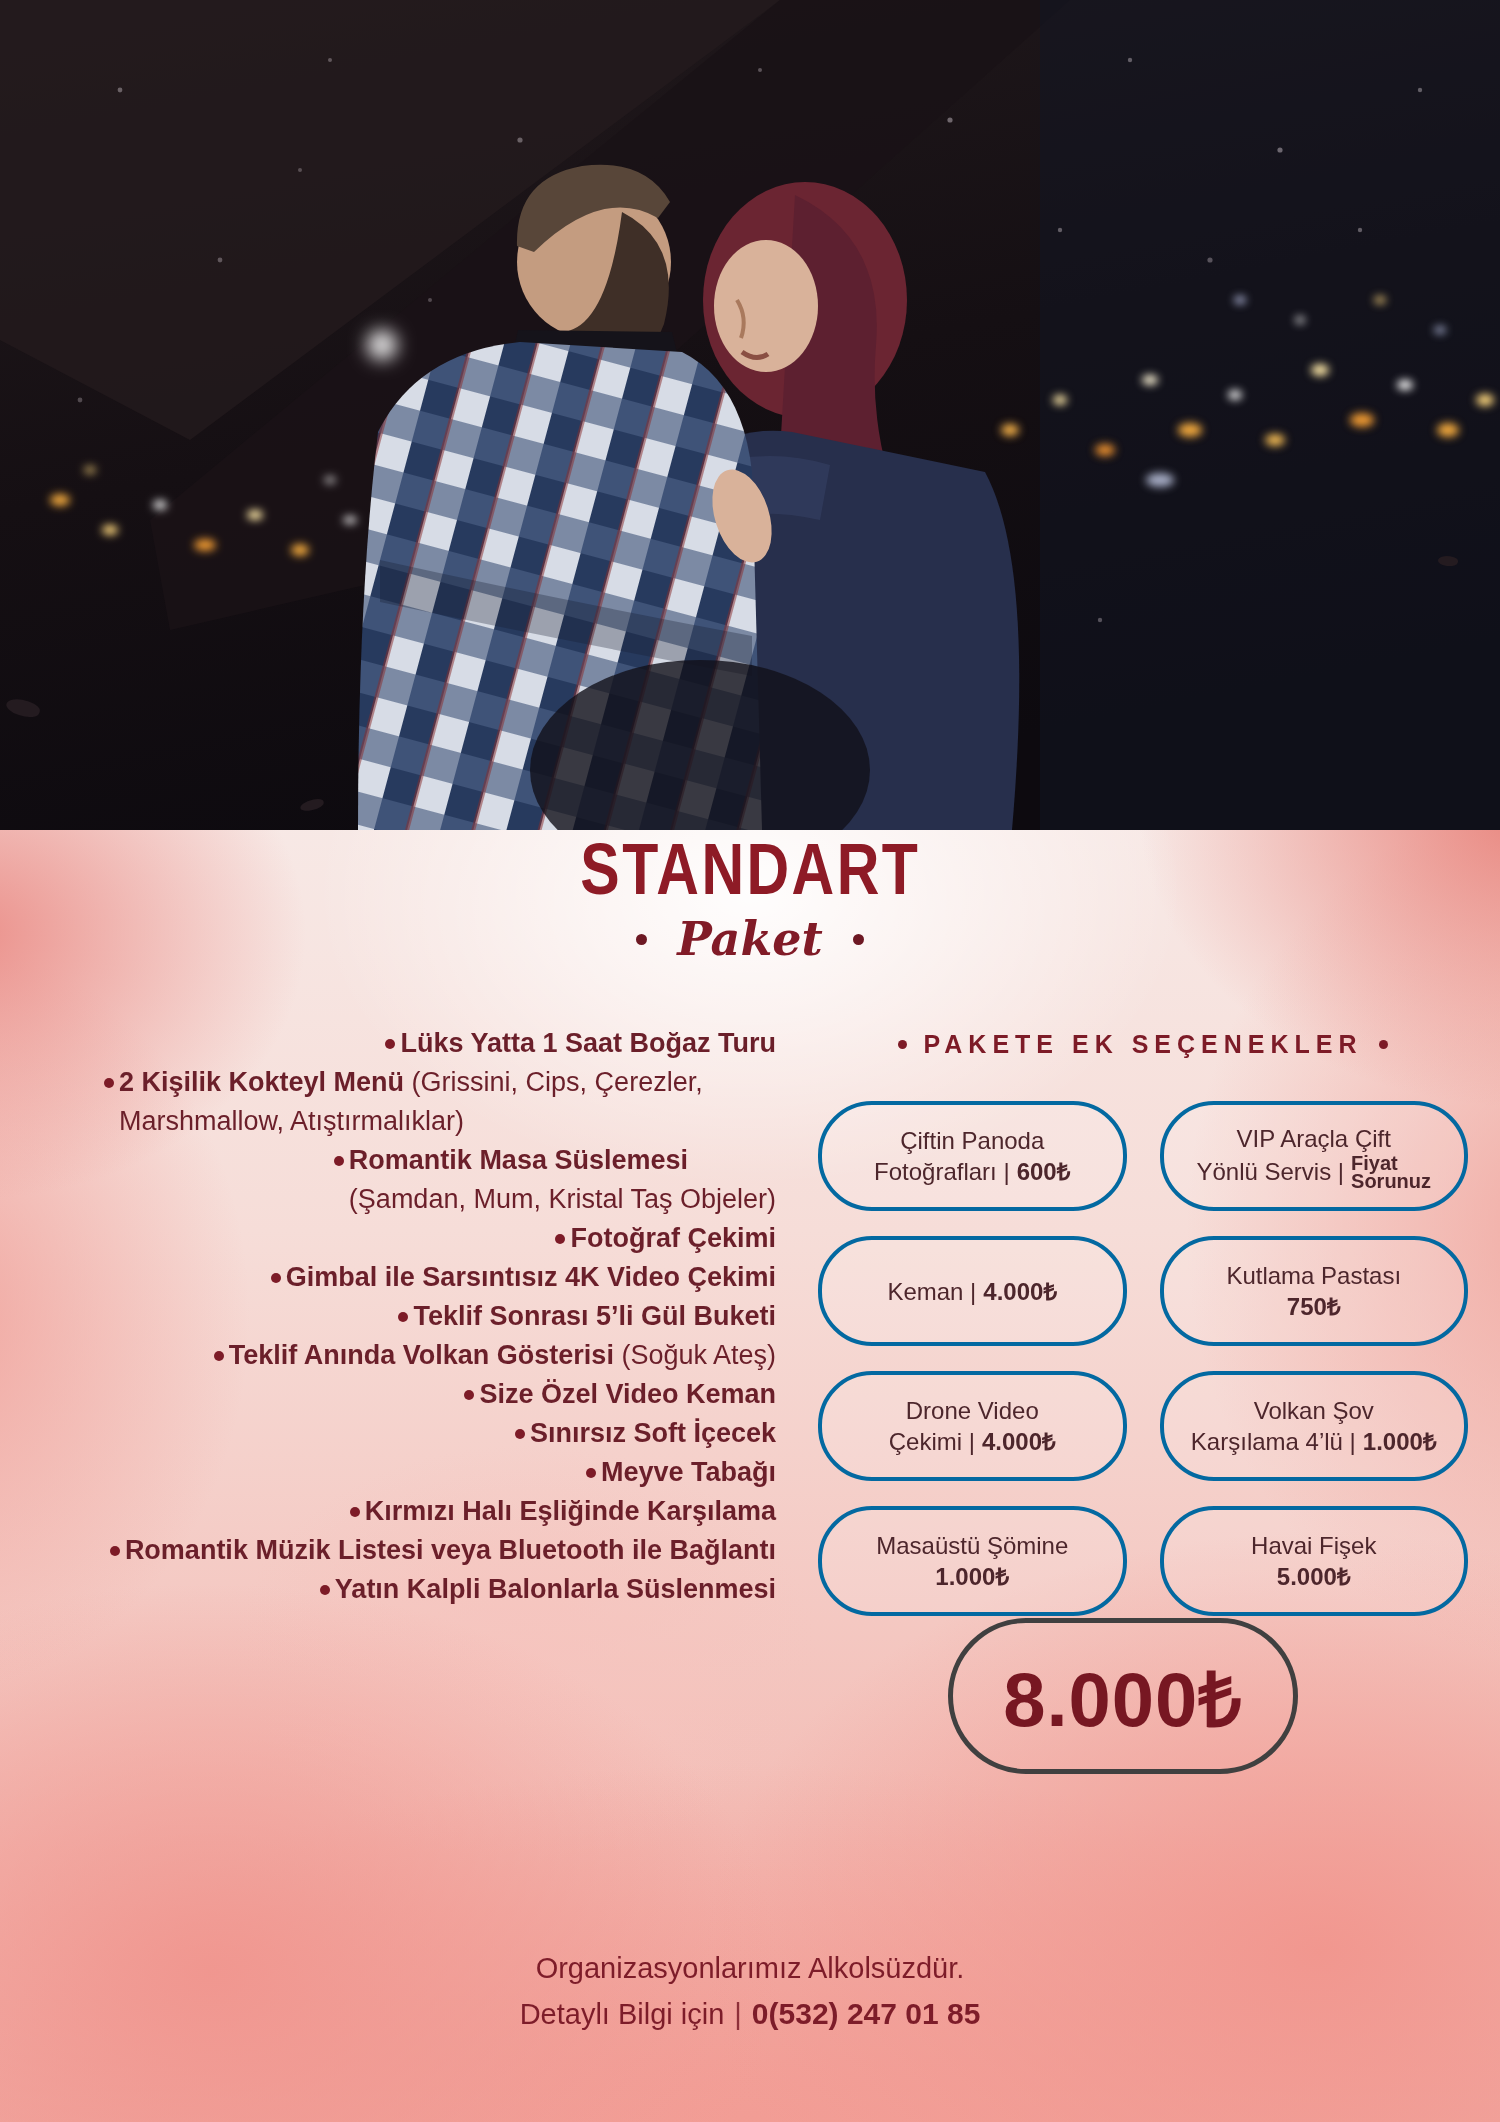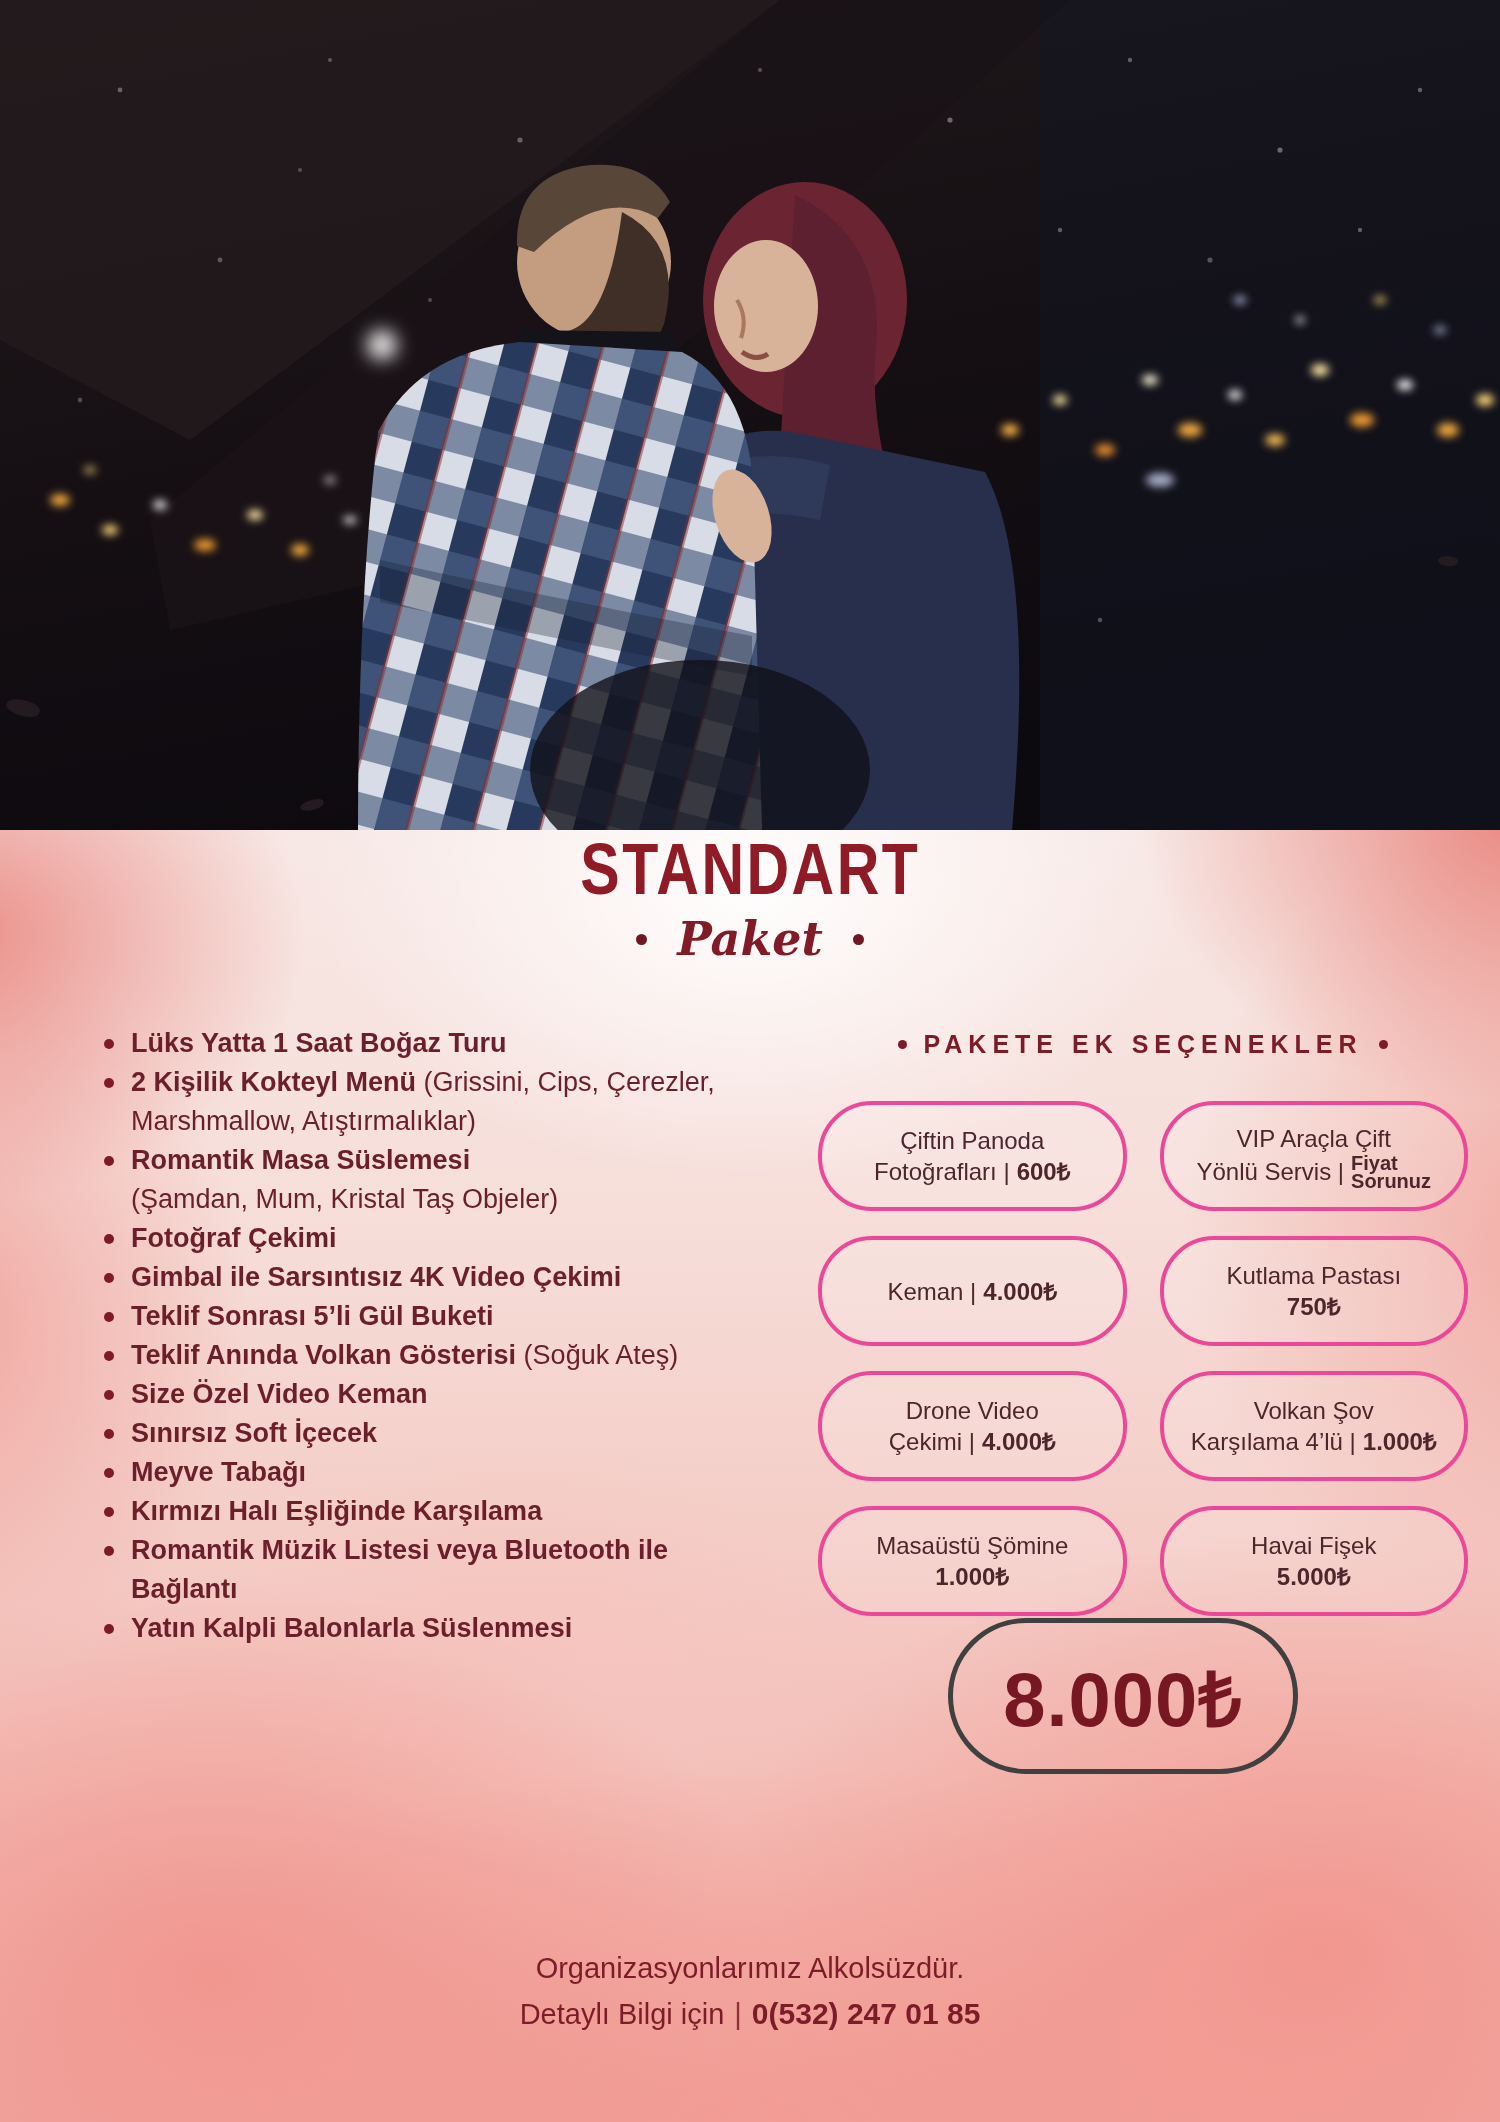--- a/index.html
+++ b/index.html
@@ -32,33 +32,33 @@
 
   
   .title-block{position:absolute;top:828px;left:0;width:100%;text-align:center;color:#8e1b26;}
   .title-block h1{margin:0;display:inline-block;font-size:72px;font-weight:bold;letter-spacing:3px;transform:scaleX(.82);color:#8e1b26;}
   .subtitle{margin-top:2px;display:flex;align-items:center;justify-content:center;gap:30px;}
   .script{font-family:"DejaVu Serif",serif;font-style:italic;font-weight:bold;font-size:46px;color:#811b27;}
   .dot{width:11px;height:11px;border-radius:50%;background:#6d1823;}
 
   
   .included{position:absolute;left:104px;top:1024px;width:672px;margin:0;padding:0;list-style:none;color:#6b1f2a;}
-  .item{display:flex;gap:17px;font-size:27px;line-height:39px;}
+  .item{display:flex;gap:5px;font-size:27px;line-height:39px;justify-content:flex-end;}
   .bullet{flex:0 0 auto;width:10px;height:10px;border-radius:50%;background:#7d1b27;margin-top:15px;}
   .item-text{display:block;}
   .main{font-weight:bold;}
   .note{font-weight:normal;}
   .note.block{display:block;}
 
   
   .addons{position:absolute;left:818px;top:1030px;width:650px;}
   .addons-header{display:flex;justify-content:center;align-items:center;gap:16px;color:#7d1b27;font-weight:bold;font-size:25px;letter-spacing:6px;white-space:nowrap;}
   .hdot{flex:0 0 auto;width:9px;height:9px;border-radius:50%;background:#7d1b27;}
   .pills{margin-top:42px;display:grid;grid-template-columns:1fr 1fr;column-gap:33px;row-gap:25px;}
-  .pill{border:4px solid #ec4899;border-radius:54px;min-height:84px;display:flex;flex-direction:column;justify-content:center;align-items:center;text-align:center;color:#4d262c;font-size:24px;line-height:31px;padding:9px 4px;background:rgba(255,255,255,0.14);}
+  .pill{border:4px solid #0369a1;border-radius:54px;min-height:84px;display:flex;flex-direction:column;justify-content:center;align-items:center;text-align:center;color:#4d262c;font-size:24px;line-height:31px;padding:9px 4px;background:rgba(255,255,255,0.14);}
   .pill-line{white-space:nowrap;display:flex;align-items:center;justify-content:center;gap:7px;}
   .price{font-weight:bold;}
   .stack{display:inline-block;font-size:20px;line-height:18px;font-weight:bold;white-space:pre-line;text-align:left;}
 
   
   .price-badge{position:absolute;left:948px;top:1618px;width:340px;height:146px;border:5px solid #404040;border-radius:84px;display:flex;align-items:center;justify-content:center;color:#771722;font-size:76px;font-weight:bold;letter-spacing:1px;}
 
   
   .footer{position:absolute;left:0;top:1946px;width:100%;text-align:center;color:#7d1c29;font-size:29px;line-height:45px;}
   .f2 strong{font-weight:bold;font-size:30px;}

